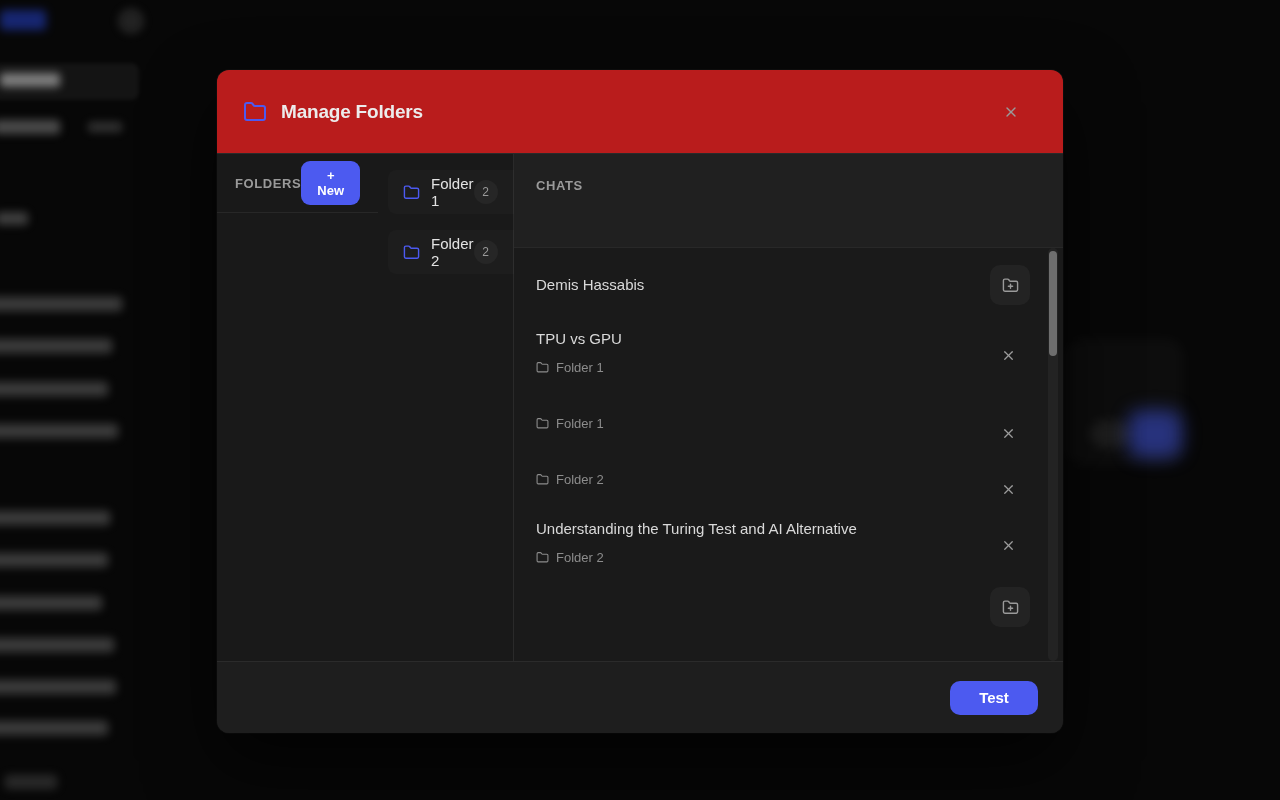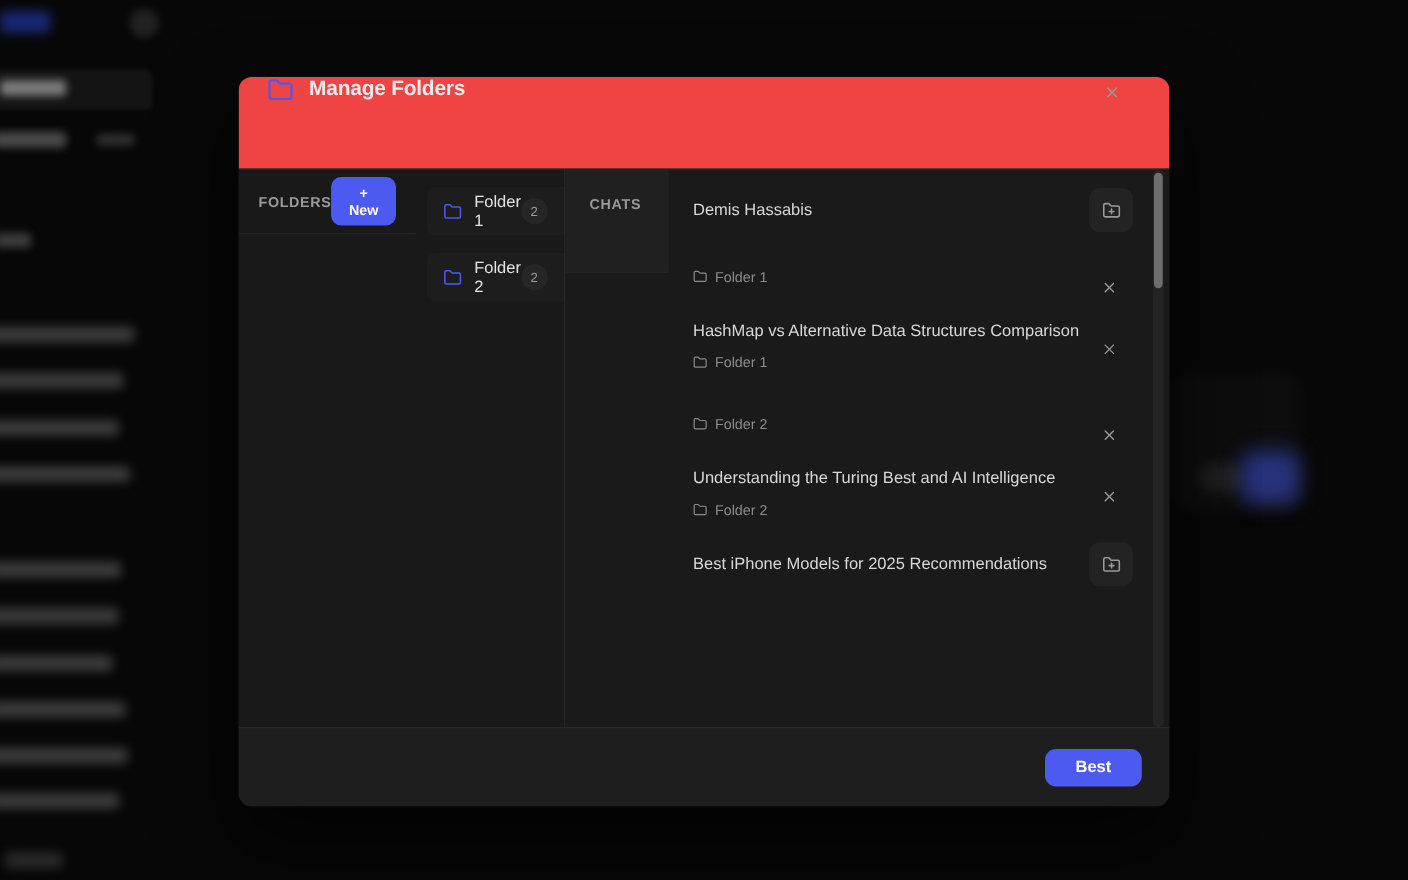--- a/index.html
+++ b/index.html
@@ -15,22 +15,22 @@
   .bg-blob { position:absolute; pointer-events:none; }
 
   
   .modal {
     position:absolute; left:217px; top:70px; width:846px; height:663px;
     background:#1c1c1c; border-radius:12px;
     box-shadow:0 30px 70px rgba(0,0,0,.65), 0 0 0 1px rgba(255,255,255,.03);
     display:flex; flex-direction:column; overflow:hidden;
   }
   .modal-header {
-    height:84px; flex:0 0 84px; background:#ef4444;
-    display:flex; padding:0 26px;
+    height:84px; flex:0 0 84px; background:#b91c1c;
+    display:flex; align-items:center; padding:0 26px;
     border-bottom:1px solid #2a2a2a;
   }
   .modal-title-icon { width:24px; height:24px; color:#4c5af0; margin-right:14px; flex:0 0 auto; }
   .modal-title { font-size:19px; font-weight:700; color:#ececec; letter-spacing:-.2px; flex:1; }
   .close-btn {
     width:28px; height:28px; display:flex; align-items:center; justify-content:center;
     background:none; border:none; color:#9a9a9a; cursor:pointer; margin-right:12px;
   }
   .close-btn svg { width:16px; height:16px; }
 
@@ -64,21 +64,21 @@
     color:#9a9a9a; font-size:12px; display:flex; align-items:center; justify-content:center;
     flex:0 0 auto;
   }
   .trash-btn {
     width:22px; height:22px; margin-left:12px; background:none; border:none;
     color:#8a8a8a; display:flex; align-items:center; justify-content:center; cursor:pointer;
   }
   .trash-btn svg { width:15px; height:15px; }
 
   
-  .chats-col { flex:1; display:flex; min-width:0; background:#1a1a1a; }
+  .chats-col { flex:1; display:flex; flex-direction:column; min-width:0; background:#1a1a1a; }
   .chats-head {
     height:94px; flex:0 0 94px; background:#202020; padding:24px 0 0 22px;
     border-bottom:1px solid rgba(255,255,255,.04);
   }
   .chats-desc { margin-top:16px; font-size:13.5px; color:#979797; }
   .chat-list { position:relative; flex:1; overflow:hidden; padding:12px 0 0 0; }
   .chat-rows { display:flex; flex-direction:column; }
   .chat-row { position:relative; padding:14px 32px 18px 22px; }
   .chat-row.has-folder { padding-bottom:16px; }
   .chat-title { font-size:15px; color:#d9d9d9; line-height:22px; white-space:nowrap; overflow:hidden; }
@@ -230,39 +230,39 @@
                     <path d="M12 10v6"></path>
                     <path d="M9 13h6"></path>
                     <path d="M20 20a2 2 0 0 0 2-2V8a2 2 0 0 0-2-2h-7.9a2 2 0 0 1-1.69-.9L9.6 3.9A2 2 0 0 0 7.93 3H4a2 2 0 0 0-2 2v13a2 2 0 0 0 2 2Z"></path>
                   </svg>
       </span>
     </button>
 
   </div>
 
   <div class="chat-row has-folder">
+    <div class="chat-title">TPU vs GPU</div>
     <div class="chat-sub">
       <svg viewBox="0 0 24 24" fill="none" stroke="currentColor" stroke-width="2" stroke-linecap="round" stroke-linejoin="round">
                   <path d="M20 20a2 2 0 0 0 2-2V8a2 2 0 0 0-2-2h-7.9a2 2 0 0 1-1.69-.9L9.6 3.9A2 2 0 0 0 7.93 3H4a2 2 0 0 0-2 2v13a2 2 0 0 0 2 2Z"></path>
                 </svg>
       <span>Folder 1</span>
     </div>
 
     <button class="remove-btn">
       <span style="display:flex;">
         <svg viewBox="0 0 24 24" fill="none" stroke="currentColor" stroke-width="2" stroke-linecap="round" stroke-linejoin="round" width="15" height="15">
                     <path d="M18 6 6 18"></path>
                     <path d="m6 6 12 12"></path>
                   </svg>
       </span>
     </button>
   </div>
 
   <div class="chat-row has-folder">
-    <div class="chat-title">HashMap vs Alternative Data Structures Comparison</div>
     <div class="chat-sub">
       <svg viewBox="0 0 24 24" fill="none" stroke="currentColor" stroke-width="2" stroke-linecap="round" stroke-linejoin="round">
                   <path d="M20 20a2 2 0 0 0 2-2V8a2 2 0 0 0-2-2h-7.9a2 2 0 0 1-1.69-.9L9.6 3.9A2 2 0 0 0 7.93 3H4a2 2 0 0 0-2 2v13a2 2 0 0 0 2 2Z"></path>
                 </svg>
       <span>Folder 1</span>
     </div>
 
     <button class="remove-btn">
       <span style="display:flex;">
         <svg viewBox="0 0 24 24" fill="none" stroke="currentColor" stroke-width="2" stroke-linecap="round" stroke-linejoin="round" width="15" height="15">
@@ -285,40 +285,39 @@
       <span style="display:flex;">
         <svg viewBox="0 0 24 24" fill="none" stroke="currentColor" stroke-width="2" stroke-linecap="round" stroke-linejoin="round" width="15" height="15">
                     <path d="M18 6 6 18"></path>
                     <path d="m6 6 12 12"></path>
                   </svg>
       </span>
     </button>
   </div>
 
   <div class="chat-row has-folder">
-    <div class="chat-title">Understanding the Turing Best and AI Intelligence</div>
+    <div class="chat-title">Understanding the Turing Test and AI Alternative</div>
     <div class="chat-sub">
       <svg viewBox="0 0 24 24" fill="none" stroke="currentColor" stroke-width="2" stroke-linecap="round" stroke-linejoin="round">
                   <path d="M20 20a2 2 0 0 0 2-2V8a2 2 0 0 0-2-2h-7.9a2 2 0 0 1-1.69-.9L9.6 3.9A2 2 0 0 0 7.93 3H4a2 2 0 0 0-2 2v13a2 2 0 0 0 2 2Z"></path>
                 </svg>
       <span>Folder 2</span>
     </div>
 
     <button class="remove-btn">
       <span style="display:flex;">
         <svg viewBox="0 0 24 24" fill="none" stroke="currentColor" stroke-width="2" stroke-linecap="round" stroke-linejoin="round" width="15" height="15">
                     <path d="M18 6 6 18"></path>
                     <path d="m6 6 12 12"></path>
                   </svg>
       </span>
     </button>
   </div>
 
   <div class="chat-row no-folder">
-    <div class="chat-title">Best iPhone Models for 2025 Recommendations</div>
 
     <button class="addfolder-btn">
       <span style="display:flex;">
         <svg viewBox="0 0 24 24" fill="none" stroke="currentColor" stroke-width="2" stroke-linecap="round" stroke-linejoin="round" width="17" height="17">
                     <path d="M12 10v6"></path>
                     <path d="M9 13h6"></path>
                     <path d="M20 20a2 2 0 0 0 2-2V8a2 2 0 0 0-2-2h-7.9a2 2 0 0 1-1.69-.9L9.6 3.9A2 2 0 0 0 7.93 3H4a2 2 0 0 0-2 2v13a2 2 0 0 0 2 2Z"></path>
                   </svg>
       </span>
     </button>
@@ -326,15 +325,15 @@
   </div>
 </div>
         <div class="scroll-track"></div>
         <div class="scroll-thumb"></div>
       </div>
     </div>
 
   </div>
 
   <div class="modal-footer">
-    <button class="done-btn">Best</button>
+    <button class="done-btn">Test</button>
   </div>
 </div>
 
 </body></html>

